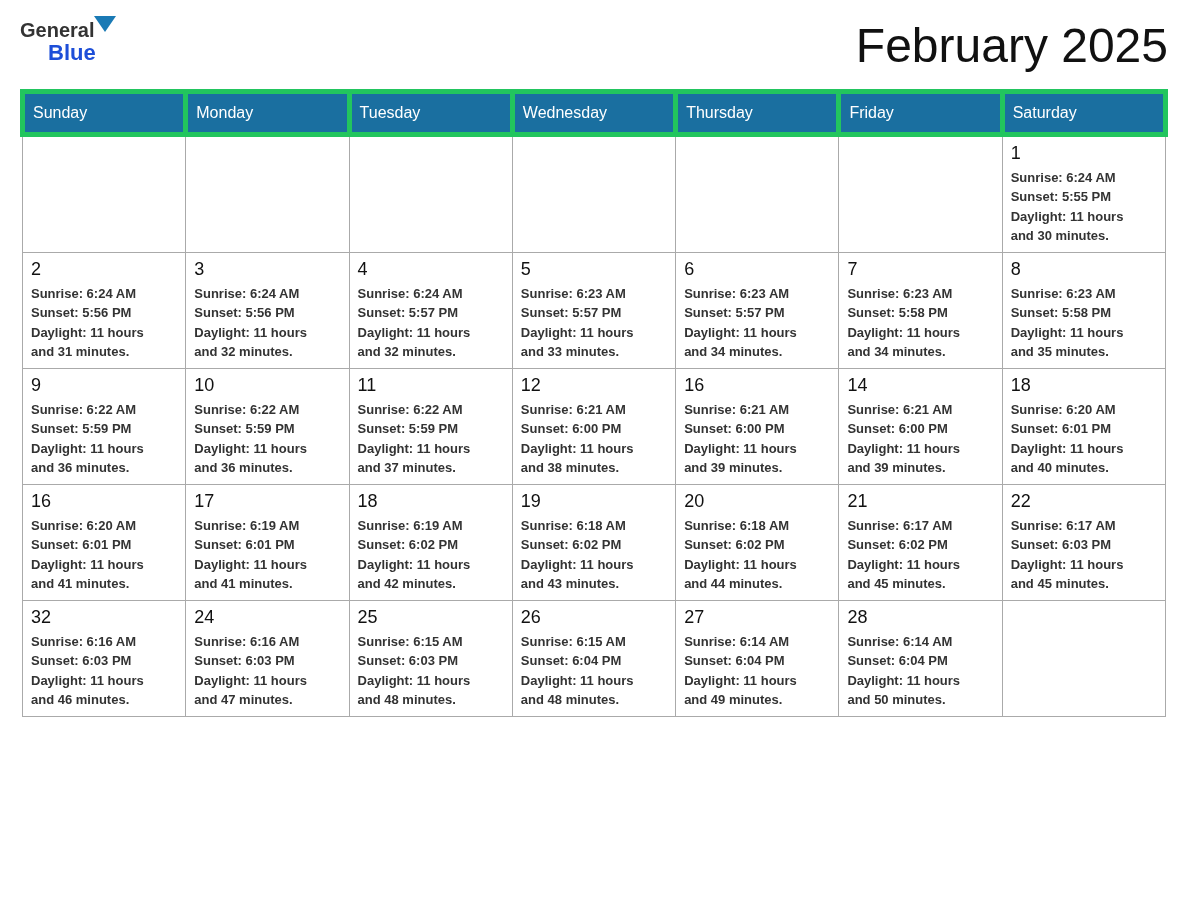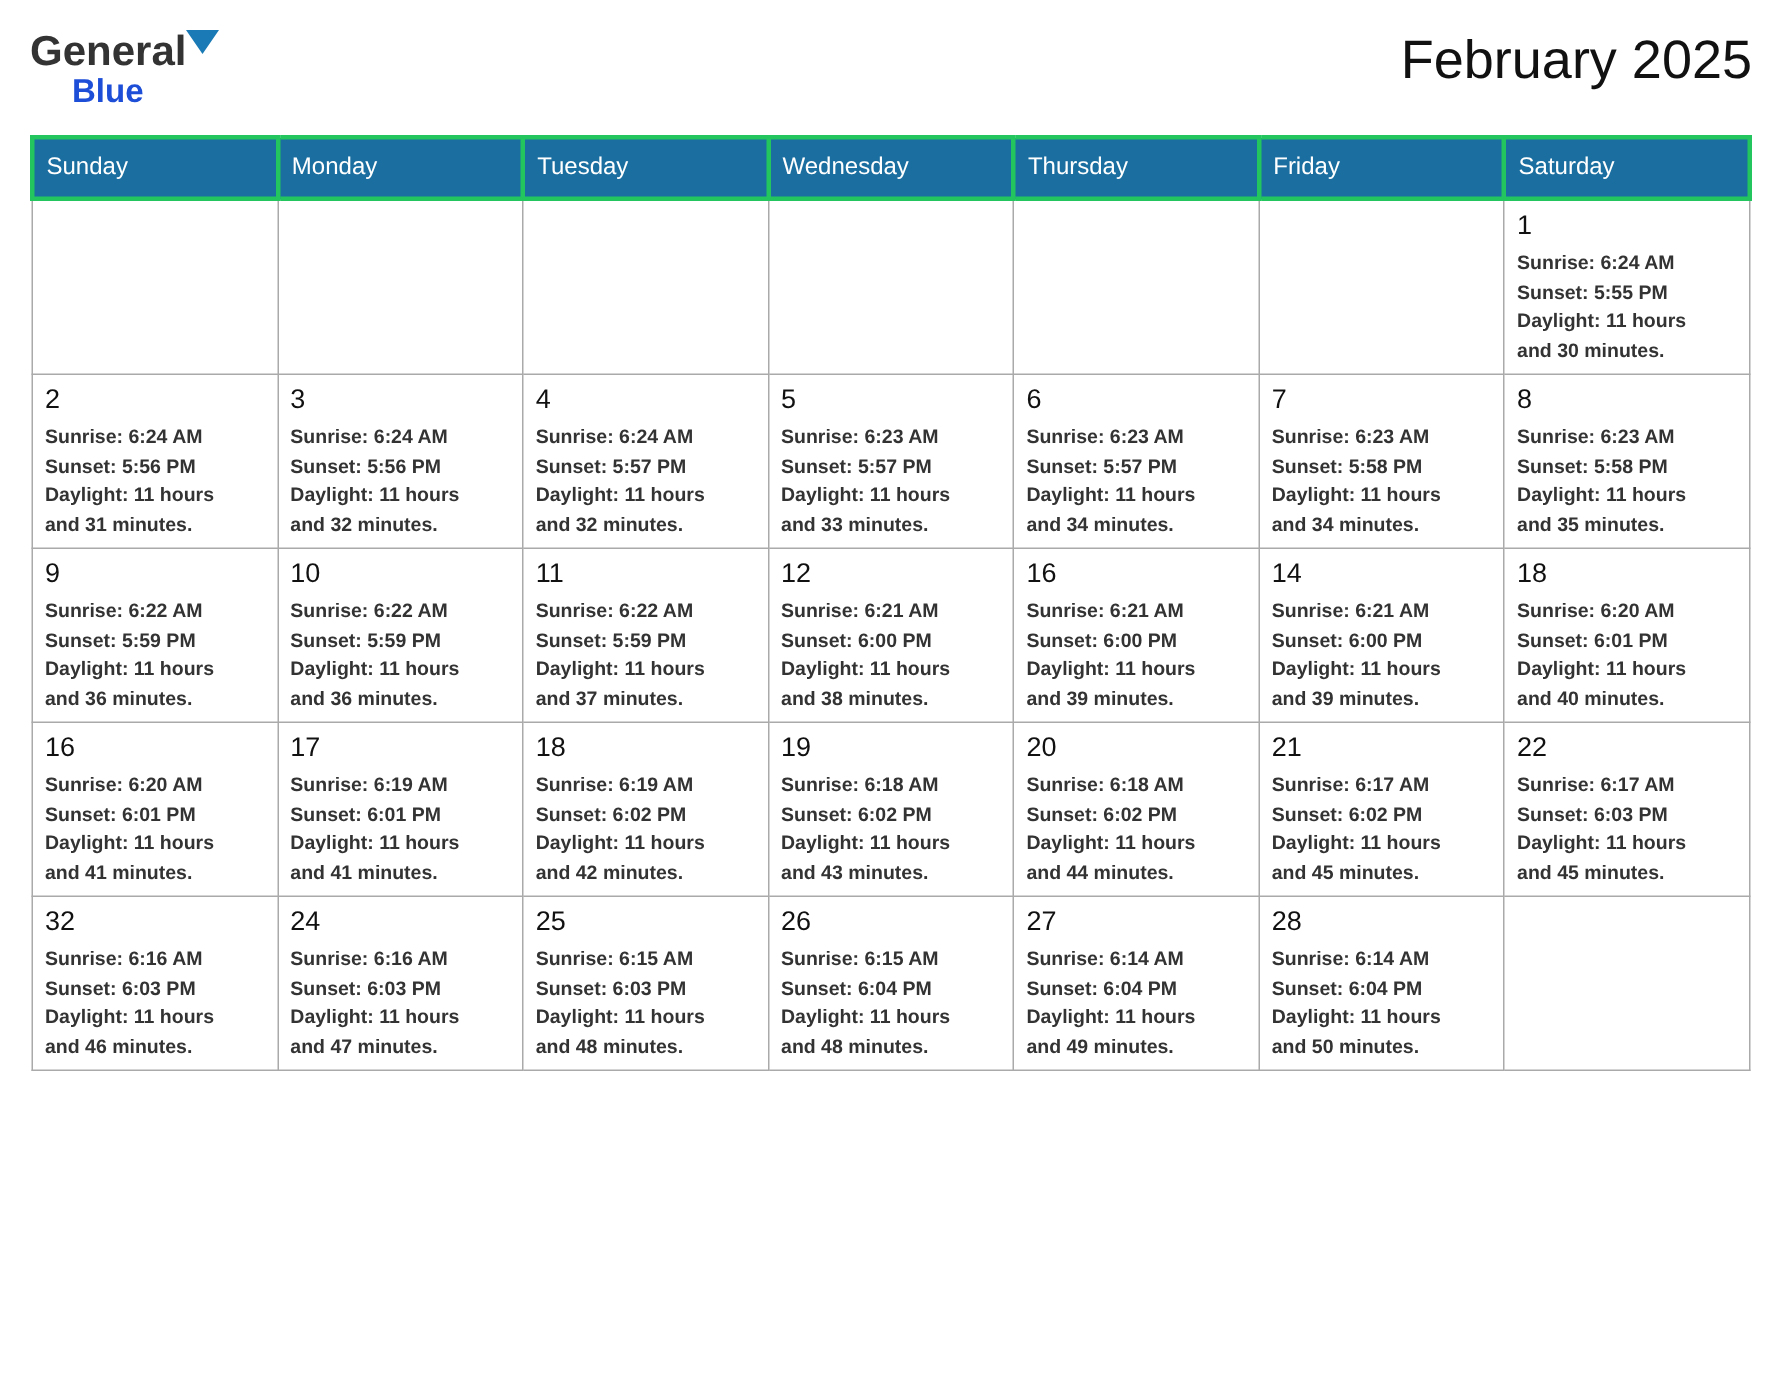--- a/index.html
+++ b/index.html
@@ -15,36 +15,36 @@
       justify-content: space-between;
       align-items: flex-start;
       margin-bottom: 16px;
     }
     .logo {
       display: flex;
       flex-direction: column;
       align-items: flex-start;
     }
     .logo-general {
-      font-size: 28px;
+      font-size: 20px;
       font-weight: bold;
       color: #333;
       line-height: 1;
     }
     .logo-blue {
       font-size: 22px;
       font-weight: bold;
       color: #1d4ed8;
       margin-left: 28px;
     }
     .title-block {
       text-align: right;
     }
     .title-block h1 {
-      font-size: 36px;
+      font-size: 48px;
       font-weight: normal;
       color: #111;
       line-height: 1.1;
     }
     .title-block h2 {
       font-size: 22px;
       font-weight: normal;
       color: #333;
     }
     .calendar {
@@ -52,21 +52,21 @@
       border-collapse: collapse;
       border: 1px solid #aaa;
     }
     .calendar th {
       background-color: #1a6fa0;
       color: #fff;
       font-size: 16px;
       font-weight: normal;
       padding: 10px 8px;
       text-align: left;
-      border: 3px solid #22c55e;
+      border: 5px solid #22c55e;
     }
     .calendar td {
       vertical-align: top;
       border: 1px solid #aaa;
       padding: 6px 8px;
       width: 14.28%;
       min-height: 120px;
     }
     .day-num {
       font-size: 18px;

